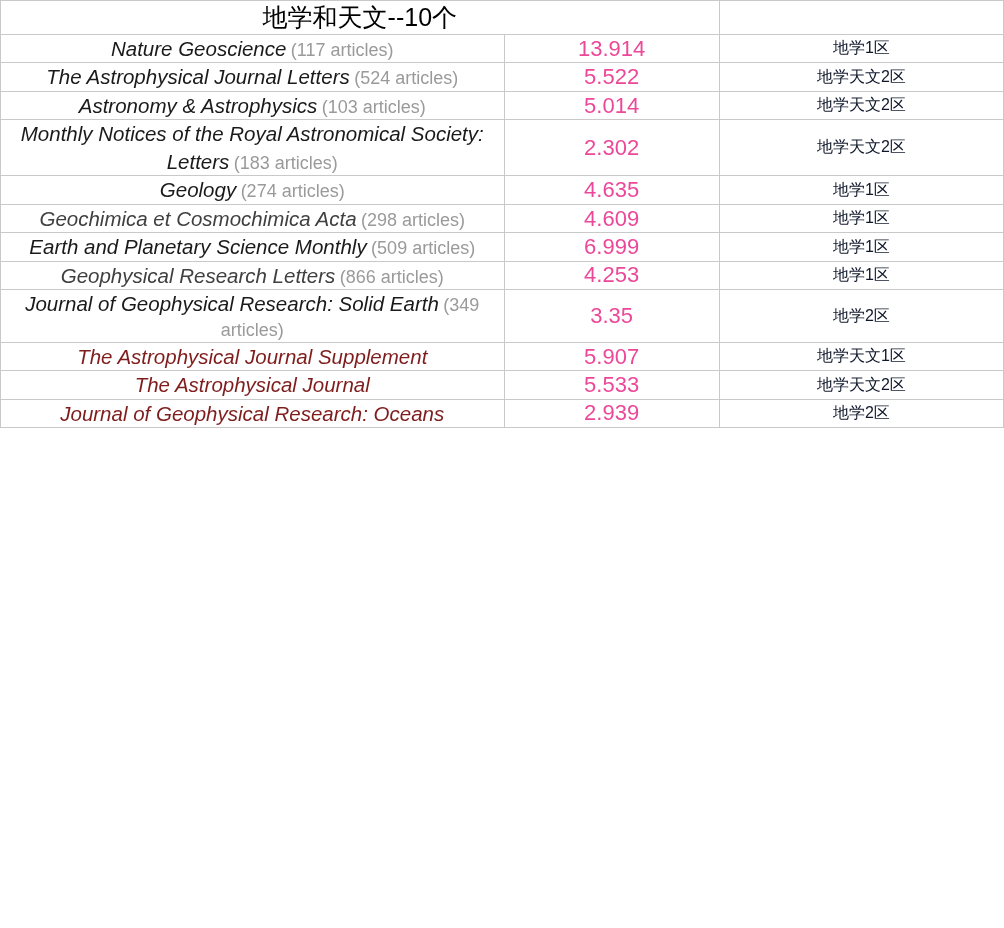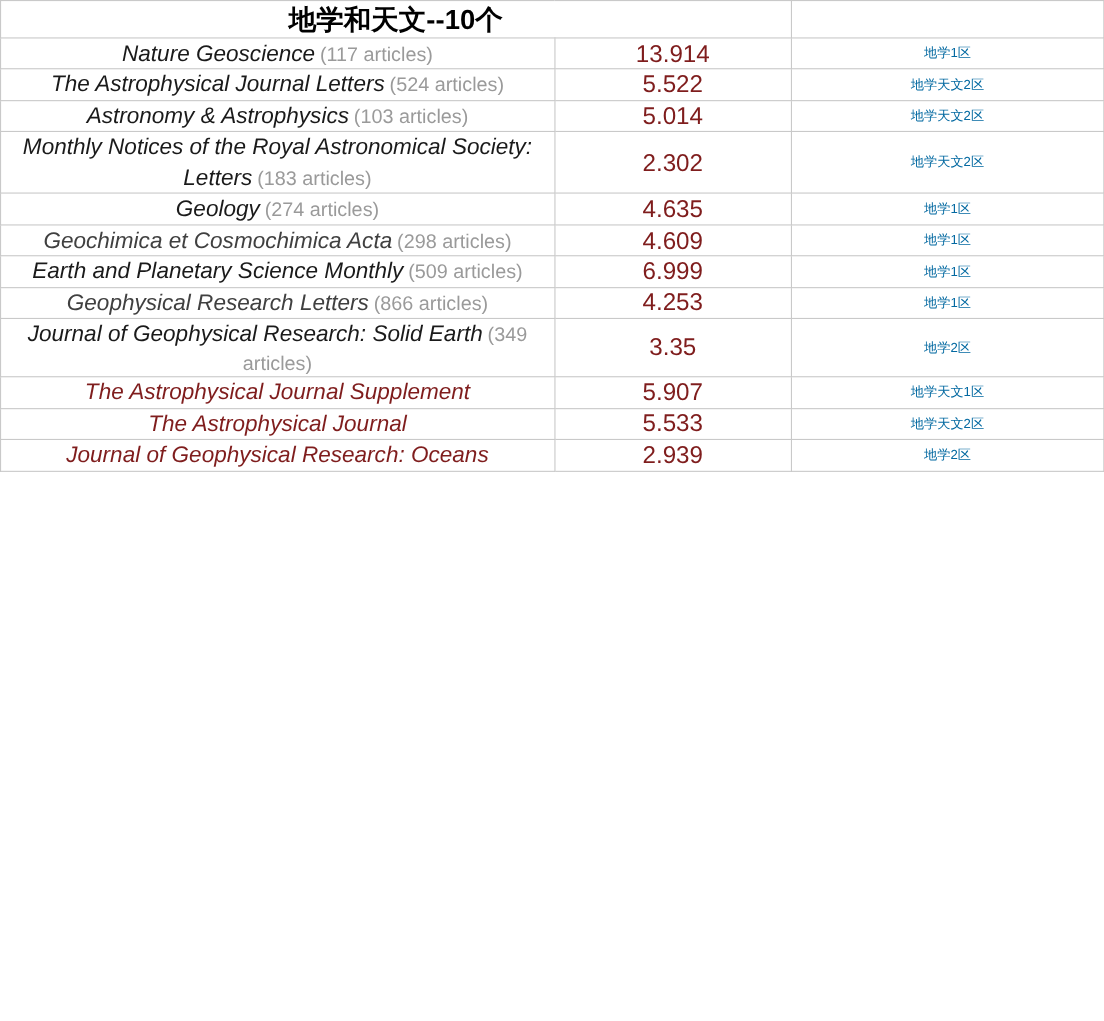--- a/index.html
+++ b/index.html
@@ -29,21 +29,21 @@
   col.c-if    { width: 215px; }
   col.c-zone  { width: 284px; }
 
   .header-row td {
     border-left: none;
     border-right: none;
     border-top: none;
   }
   .title-cell {
     text-align: center;
-    font-weight: bold;
+    font-weight: normal;
     font-size: 25px;
     padding: 6px 0 10px 0;
     color: #000;
     border-bottom: 1px solid #c9c9c9 !important;
   }
   .header-blank {
     border-bottom: 1px solid #c9c9c9 !important;
   }
   .name-cell {
     text-align: center;
@@ -58,26 +58,26 @@
   .jname.red { color: #404040; }
   .jname.blue { color: #7f1d1d; }
   .jcount {
     font-size: 18px;
     color: #9a9a9a;
     font-style: normal;
   }
   .if-cell {
     text-align: center;
     font-size: 22px;
-    color: #7f1d1d;
+    color: #ec4899;
   }
   .zone-cell {
     text-align: center;
-    font-size: 12px;
-    color: #0369a1;
+    font-size: 16px;
+    color: #0f172a;
   }
 </style>
 </head>
 <body>
 
 <table class="journal-table">
   <colgroup>
     <col class="c-name">
     <col class="c-if">
     <col class="c-zone">

